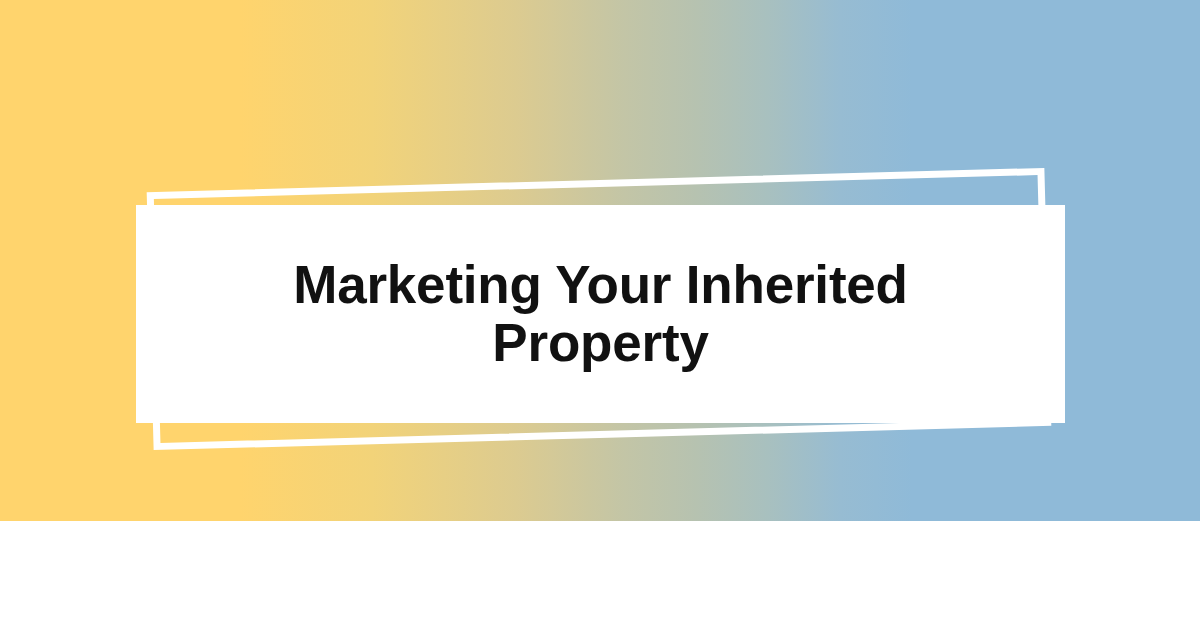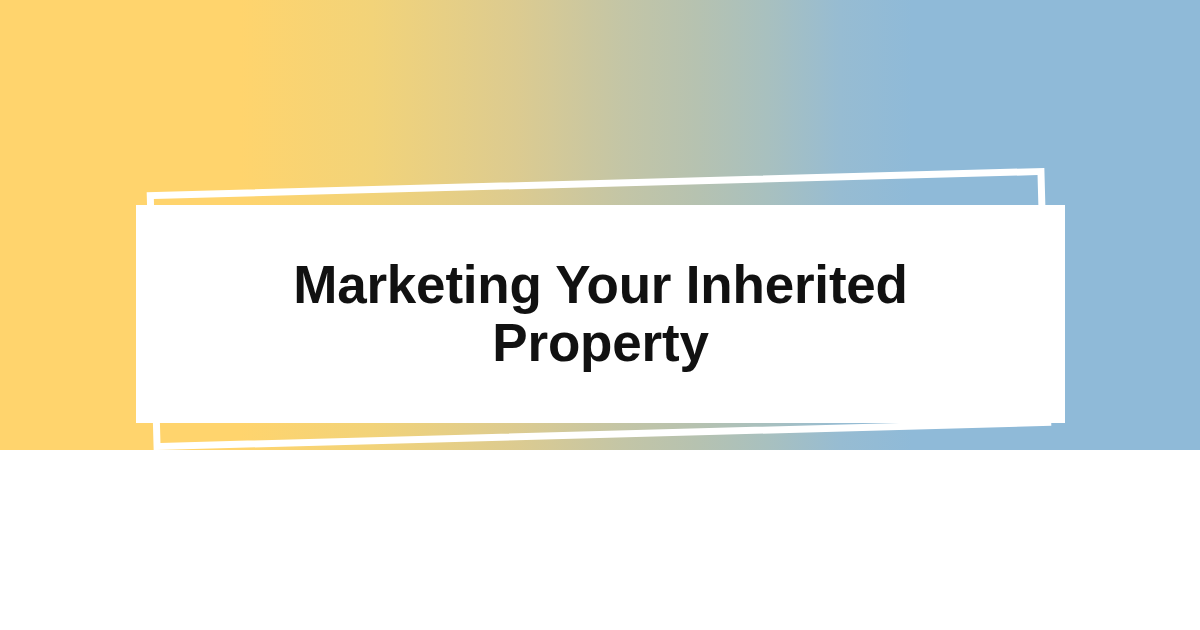--- a/index.html
+++ b/index.html
@@ -10,21 +10,21 @@
     width: 1200px;
     height: 630px;
     overflow: hidden;
     font-family: "Liberation Sans", sans-serif;
   }
 
   
   #banner {
     position: relative;
     width: 1200px;
-    height: 450px;
+    height: 521px;
     overflow: hidden;
     background:
       linear-gradient(
         90deg,
         #ffd46d 0%,
         #ffd46d 20%,
         #f2d379 31%,
         #dccb90 43%,
         #c3c5a6 52%,
         #b6c2b0 58%,

